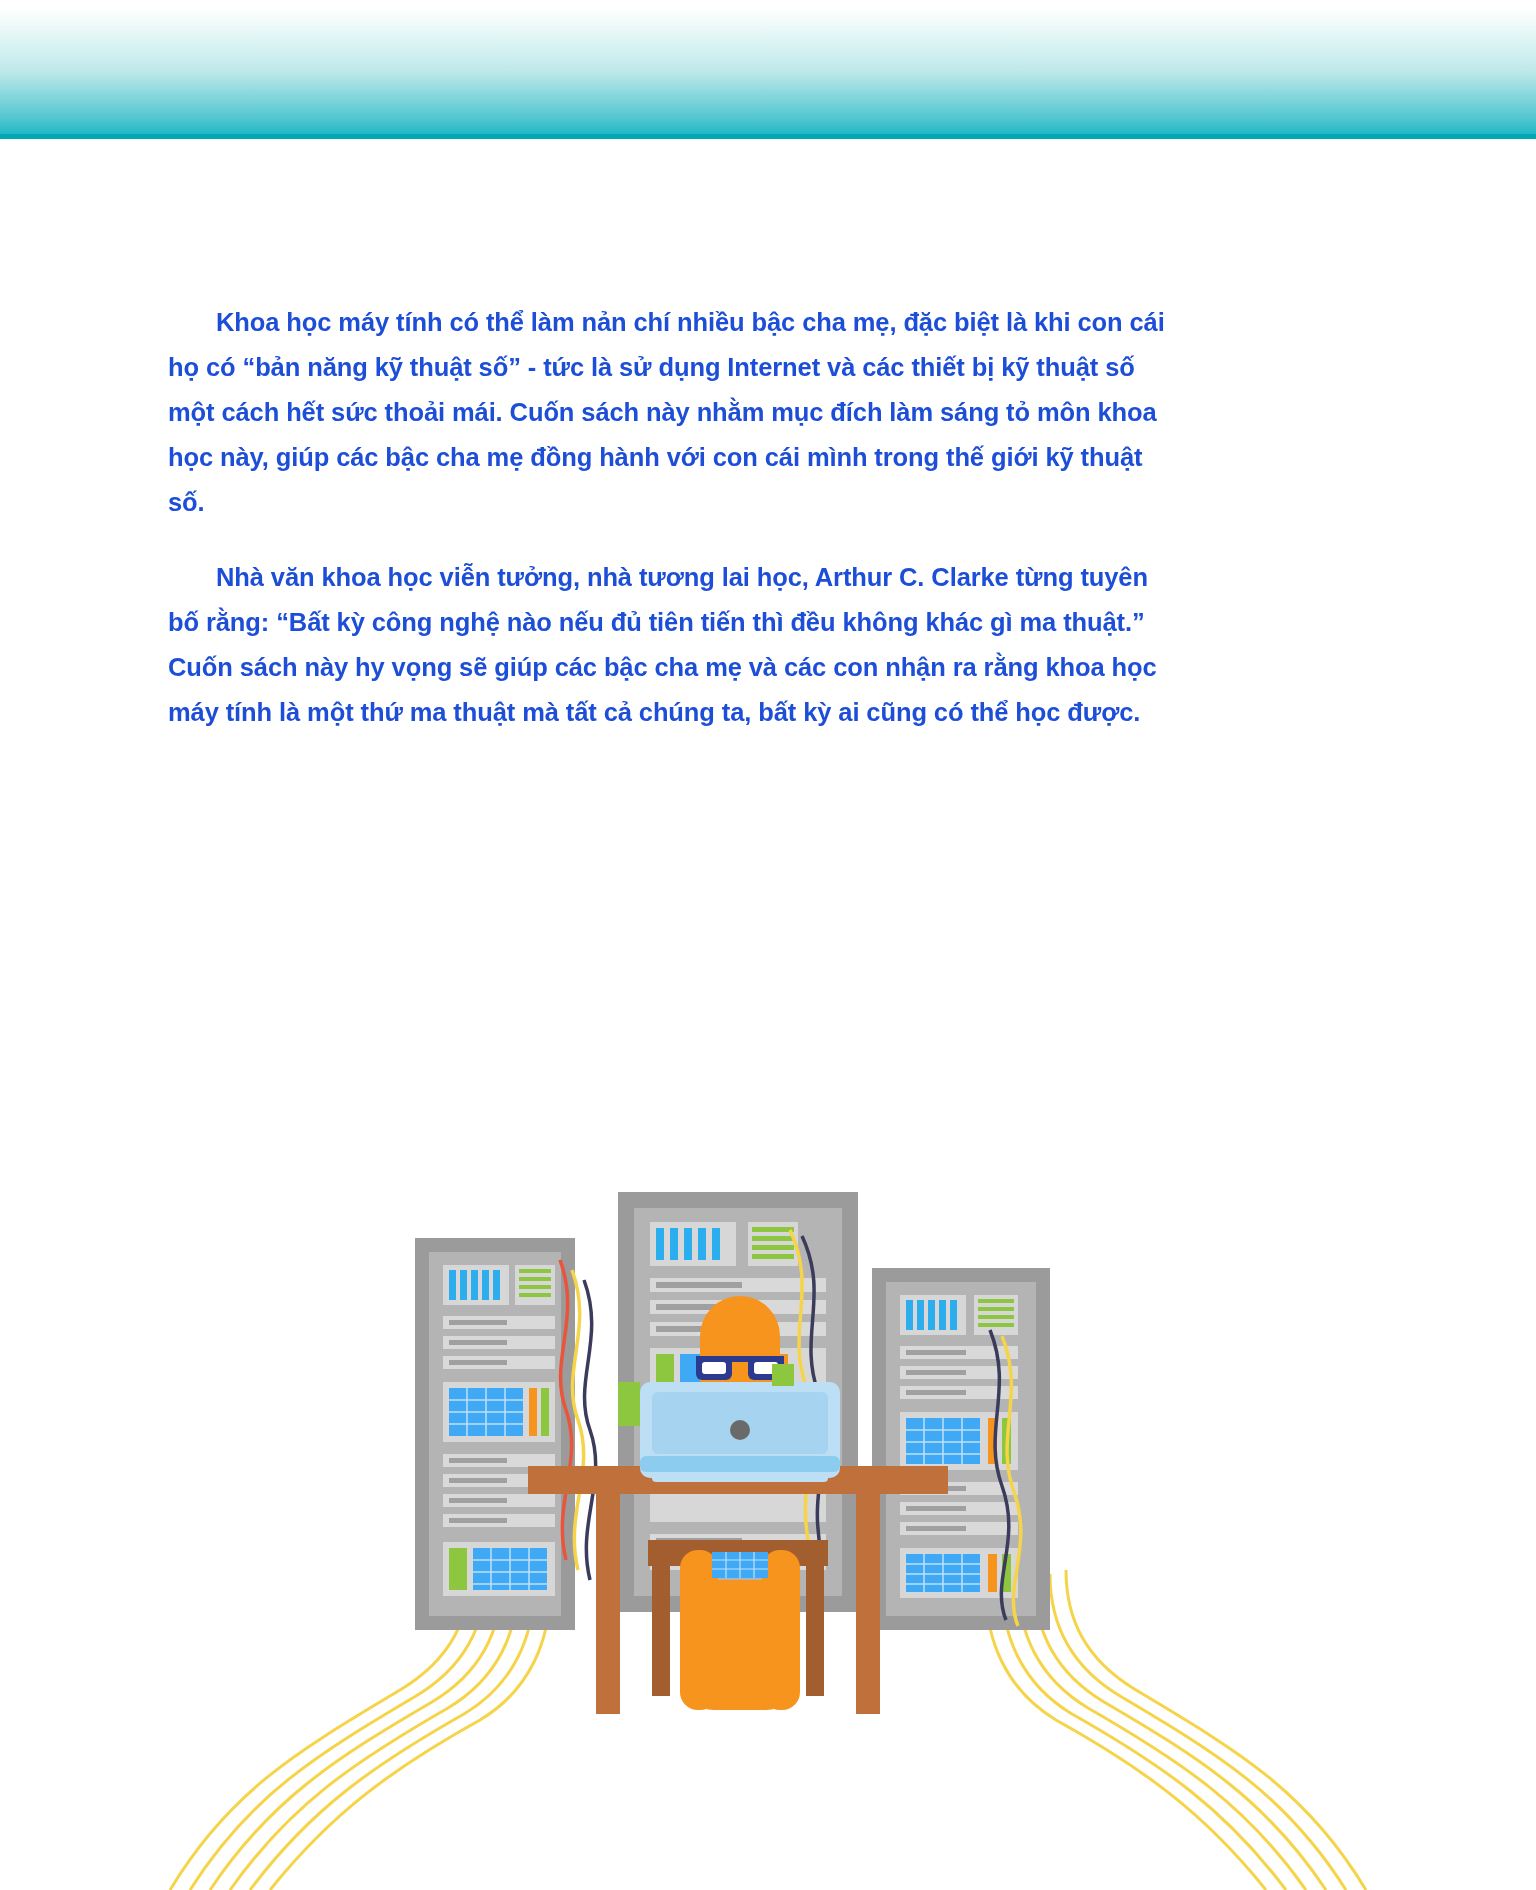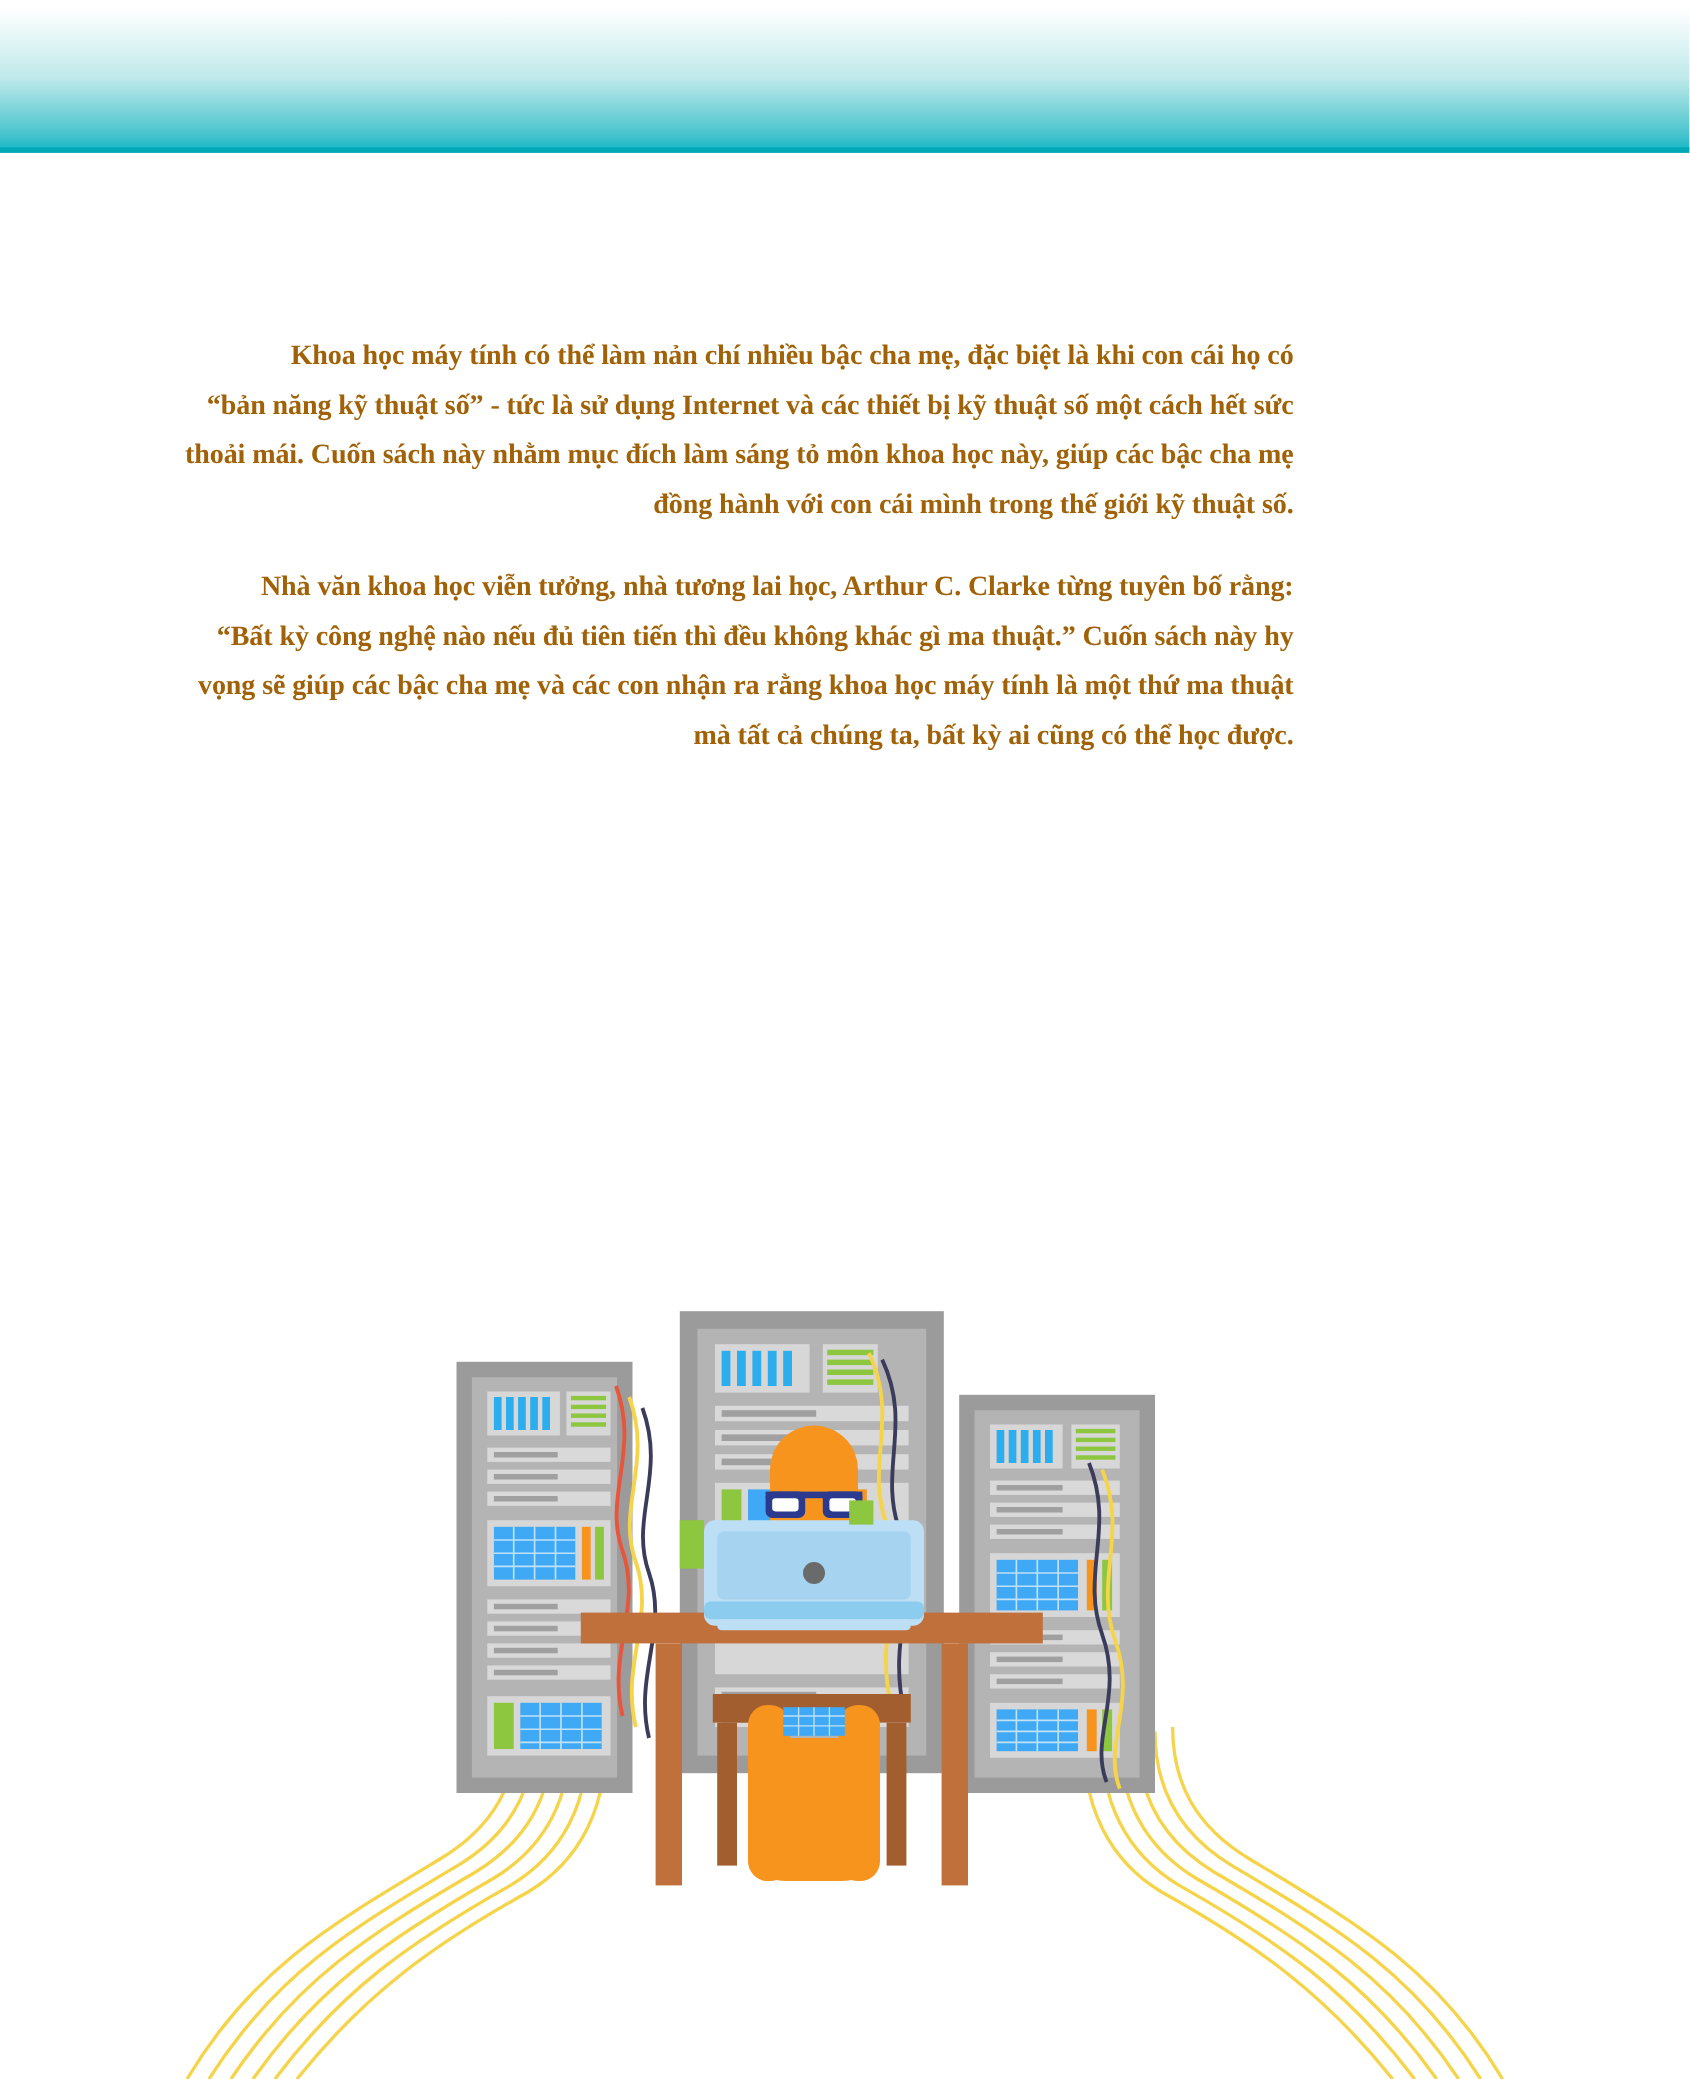--- a/index.html
+++ b/index.html
@@ -34,29 +34,28 @@
   }
 
   
   .page-body {
     position: absolute;
     left: 168px;
     top: 300px;
     width: 1008px;
   }
   .para {
-    font-family: Liberation Serif, serif;
+    font-family: Liberation Sans, sans-serif;
     font-weight: bold;
     font-size: 25.5px;
     line-height: 45px;
-    color: #a16207;
+    color: #1d4ed8;
     text-indent: 48px;
     margin: 0 0 30px 0;
     letter-spacing: -0.1px;
-    text-align: right;
   }
 
   
   .illustration {
     position: absolute;
     left: 0;
     top: 1150px;
     width: 1536px;
     height: 740px;
   }

